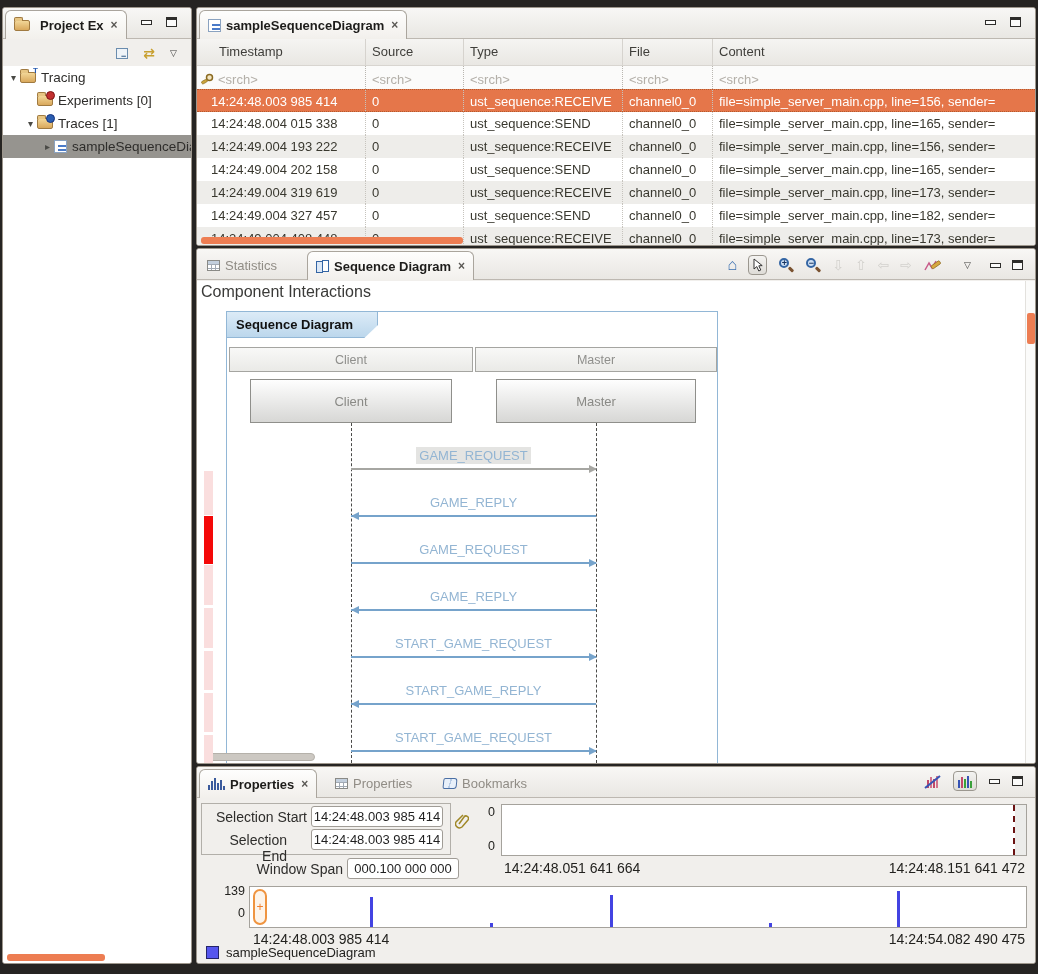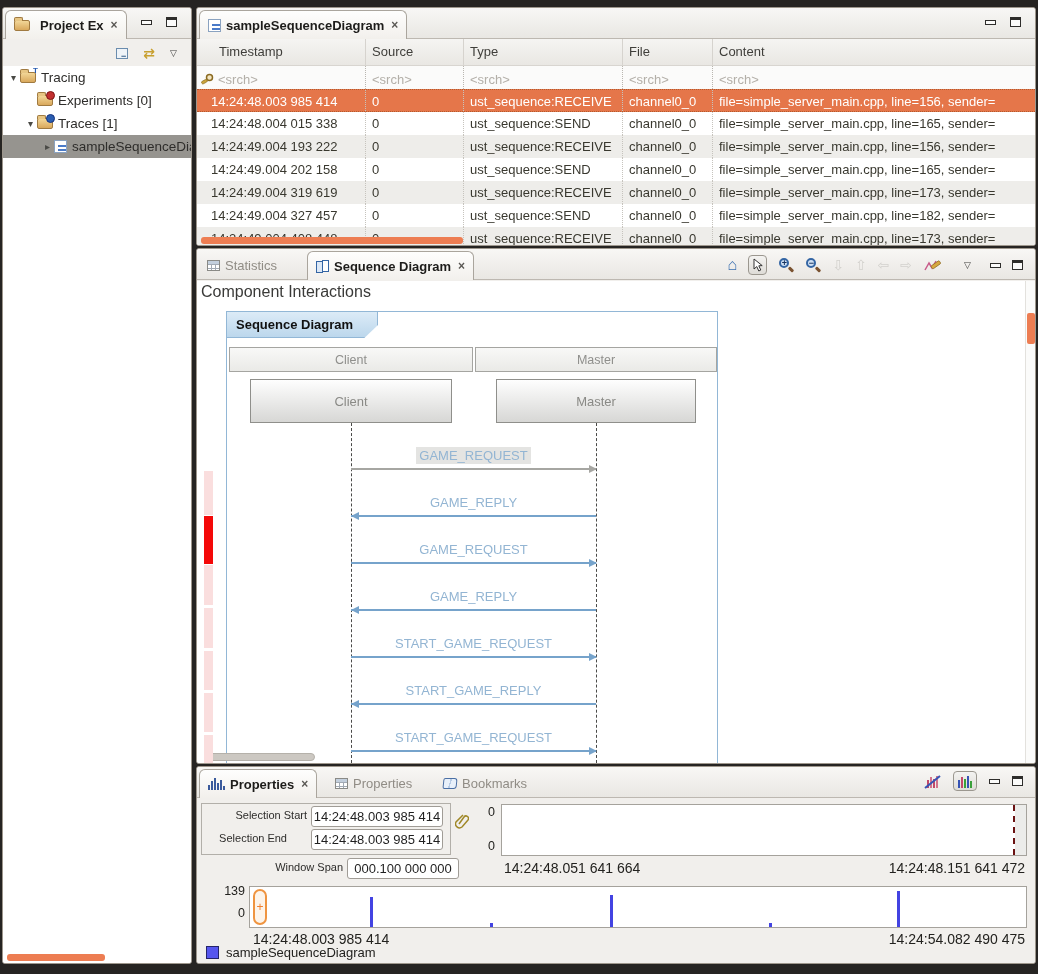--- a/index.html
+++ b/index.html
@@ -119,21 +119,21 @@
   .mseg.light{background:#fadede}
   .mseg.strong{background:#f40808}
   .seq-vscroll{position:absolute;right:0;top:0;bottom:0;width:10px;background:#fbfbfa;border-left:1px solid #e3e1dd}
   .seq-vthumb{position:absolute;left:1px;width:8px;top:32px;height:31px;background:#ed7d52;border-radius:2px}
   .seq-hthumb{position:absolute;left:8px;bottom:2px;width:110px;height:8px;border-radius:4px;background:#ccc8c2;border:1px solid #b5b1aa}
 
   
   .hist-tools{position:absolute;right:12px;top:4px;display:flex;align-items:center;gap:12px}
   .hist-body{position:absolute;top:31px;left:0;right:0;bottom:0;background:#f1efec}
   .groupbox{position:absolute;left:4px;top:5px;width:250px;height:52px;border:1px solid #b2afa9}
-  .flabel{position:absolute;font-size:11px;color:#2e2d2b;text-align:right}
+  .flabel{position:absolute;font-size:14px;color:#2e2d2b;text-align:right}
   .tfield{position:absolute;height:21px;background:#fff;border:1px solid #a09c96;border-radius:3px;
     font-size:13px;color:#1f1f1f;display:flex;align-items:center;justify-content:center;white-space:nowrap}
   .axis-label{position:absolute;font-size:14px;color:#23221f;white-space:nowrap}
   .ynum{position:absolute;font-size:12.5px;color:#23221f;text-align:right}
   .tr-box{position:absolute;left:304px;top:6px;width:526px;height:52px;background:#fff;border:1px solid #a5a29c}
   .tr-gray{position:absolute;right:0;top:0;bottom:0;width:11px;background:#ececea}
   .tr-dash{position:absolute;right:11px;top:0;bottom:0;width:0;border-left:2px dashed #6b1212}
   .fr-box{position:absolute;left:52px;top:88px;width:778px;height:42px;background:#fff;border:1px solid #a5a29c}
   .spike{position:absolute;bottom:0;width:3px;background:#4343e2}
   .capsule{position:absolute;left:3px;top:2px;width:14px;height:36px;border:2px solid #ef9440;border-radius:9px;

